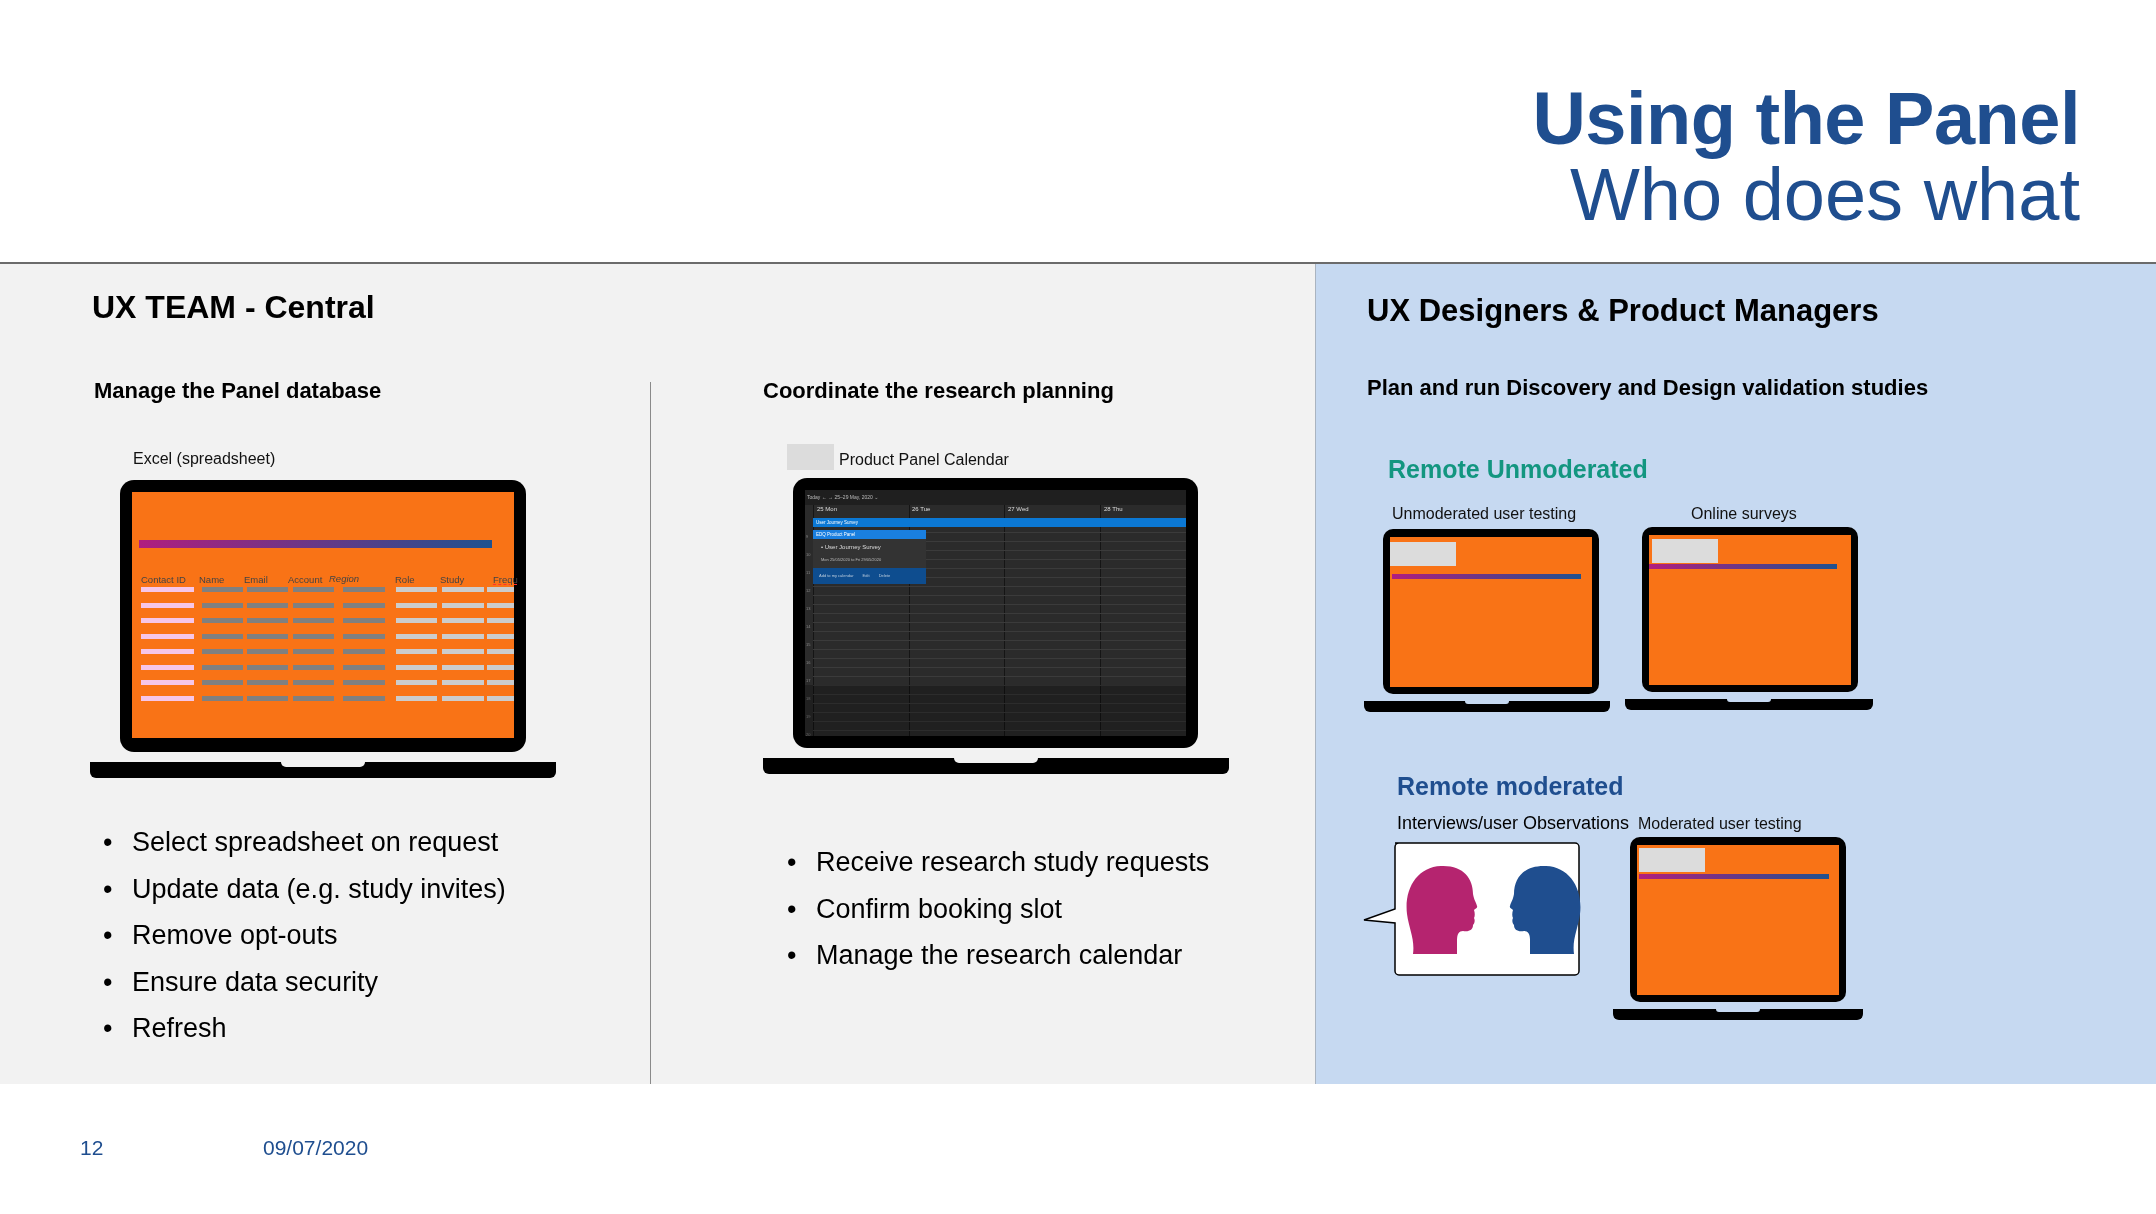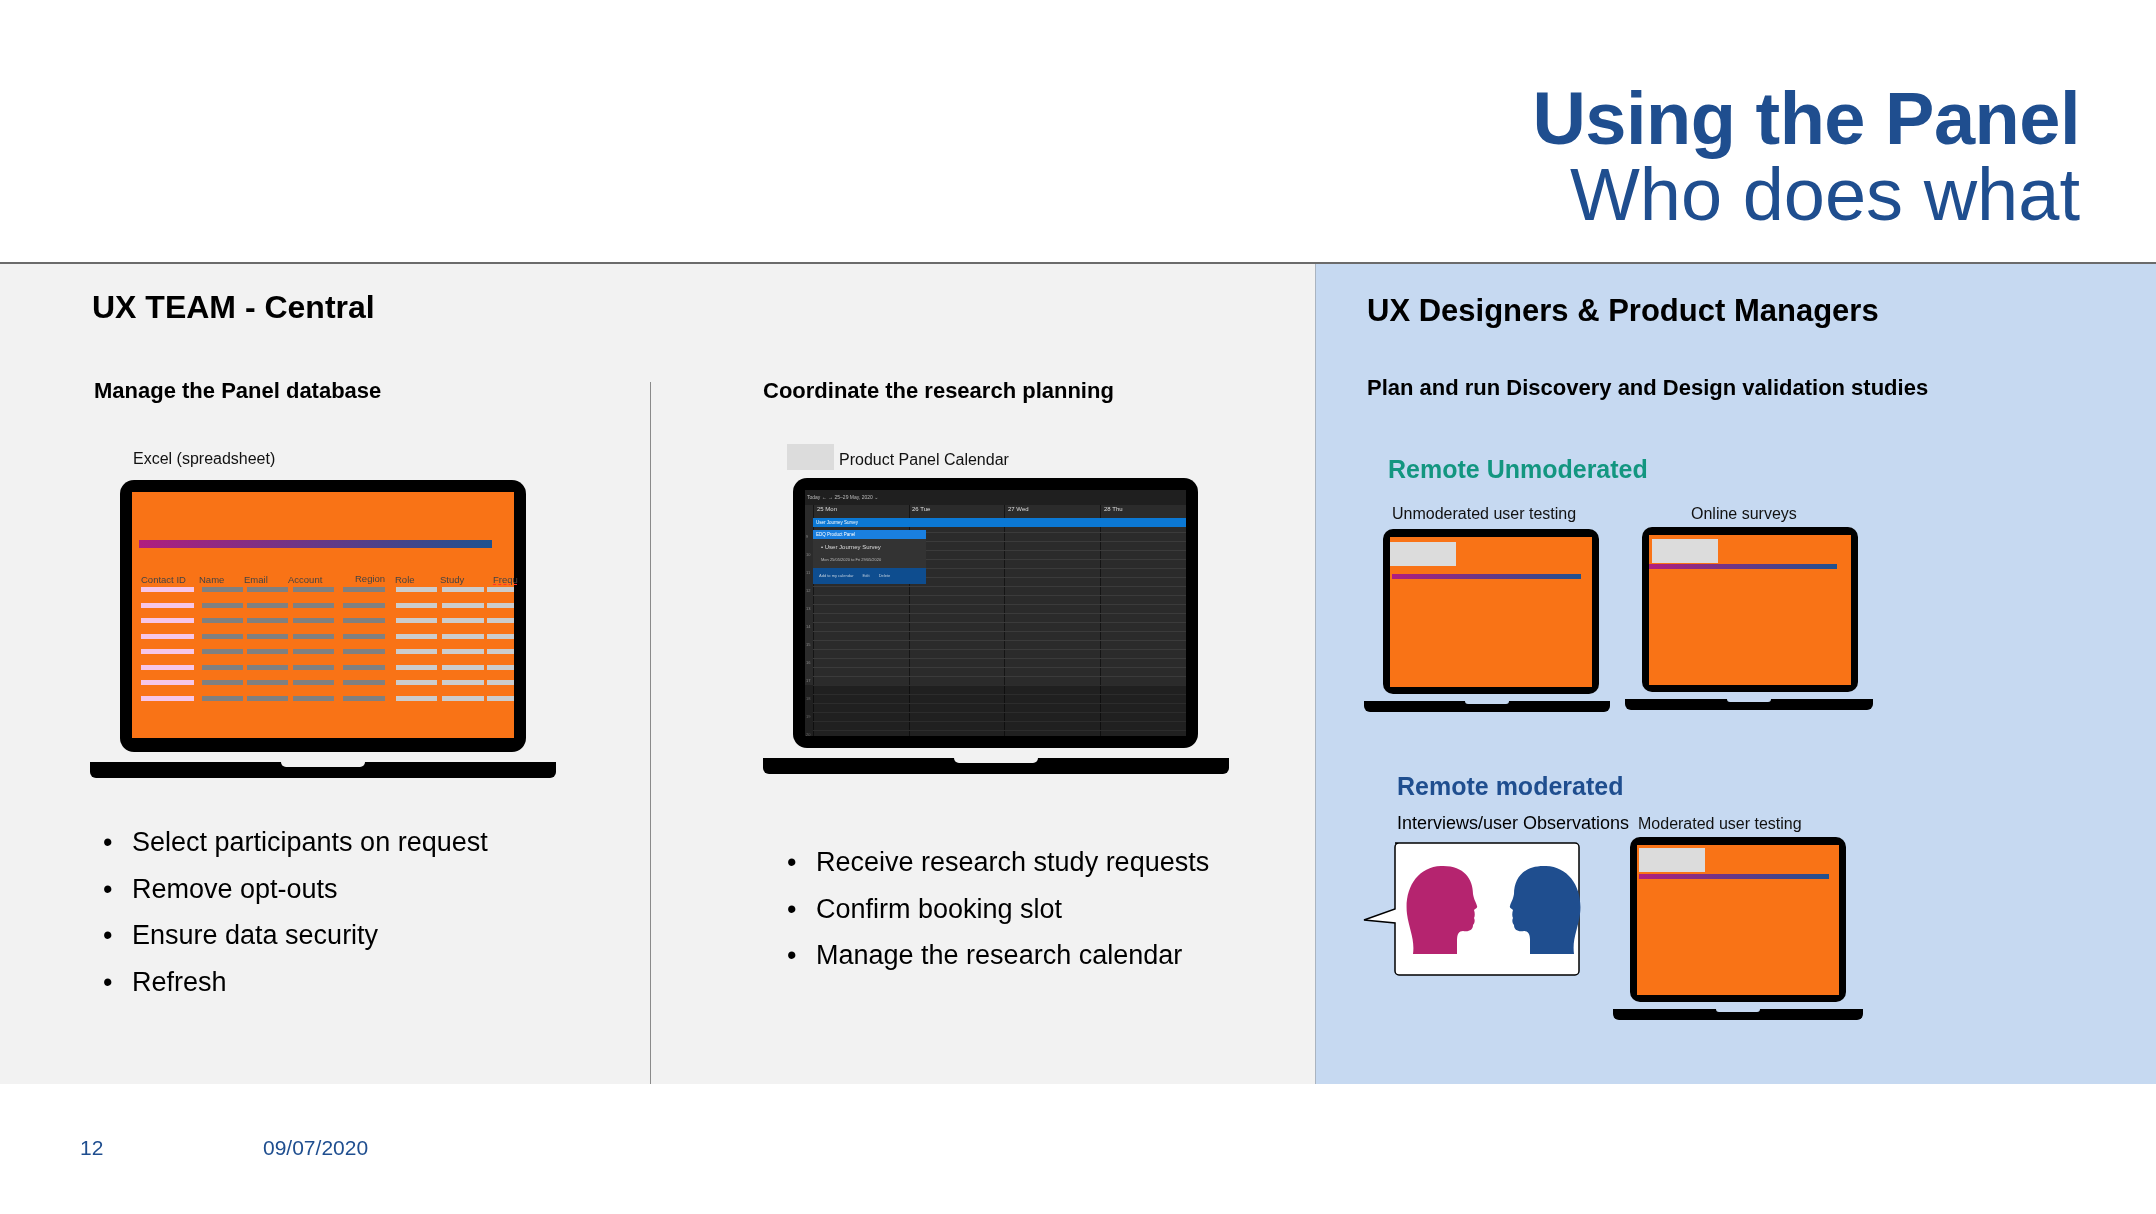--- a/index.html
+++ b/index.html
@@ -57,21 +57,21 @@
 <div class="abs cap" style="left:133px; top:451px;">Excel (spreadsheet)</div>
 
 <div class="abs" style="left:90px; top:480px; width:466px; height:300px;">
   <div class="abs lap-screen" style="left:30px; top:0; width:406px; height:272px;">
     <div class="lap-inner" style="left:12px; top:12px; width:382px; height:246px;">
       <div class="gradbar" style="left:7px; top:48px; width:353px; height:8px;"></div>
       <div class="ss-head" style="left:9px; top:82px;">Contact ID</div>
       <div class="ss-head" style="left:67px; top:82px;">Name</div>
       <div class="ss-head" style="left:112px; top:82px;">Email</div>
       <div class="ss-head" style="left:156px; top:82px;">Account</div>
-      <div class="ss-head" style="left:223px; top:81px;">Region</div>
+      <div class="ss-head" style="left:197px; top:81px;font-style:italic;">Region</div>
       <div class="ss-head" style="left:263px; top:82px;">Role</div>
       <div class="ss-head" style="left:308px; top:82px;">Study</div>
       <div class="ss-head" style="left:353px; top:82px; text-decoration:underline dashed #ff3030;padding-left:8px;">Frequ</div>
       <div id="ss-rows">
           <div class="ss-cell" style="left: 9px; top: 95px; width: 53px; background: rgb(246, 198, 232);"></div>
           <div class="ss-cell" style="left: 70px; top: 95px; width: 41px; background: rgb(128, 128, 128);"></div>
           <div class="ss-cell" style="left: 115px; top: 95px; width: 41px; background: rgb(128, 128, 128);"></div>
           <div class="ss-cell" style="left: 161px; top: 95px; width: 41px; background: rgb(128, 128, 128);"></div>
           <div class="ss-cell" style="left: 211px; top: 95px; width: 42px; background: rgb(128, 128, 128);"></div>
           <div class="ss-cell" style="left: 264px; top: 95px; width: 41px; background: rgb(204, 204, 204);"></div>
@@ -136,21 +136,22 @@
         </div>
     </div>
   </div>
   <div class="abs lap-base" style="left:0; top:282px; width:466px; height:16px;">
     <div class="lap-notch" style="width:84px; height:5px;"></div>
   </div>
 </div>
 
 <div class="abs" style="left:103px; top:819px;">
   <ul class="bullets">
-    <li>Select participants on request</li>
+    <li>Select spreadsheet on request</li>
+    <li>Update data (e.g. study invites)</li>
     <li>Remove opt-outs</li>
     <li>Ensure data security</li>
     <li>Refresh</li>
   </ul>
 </div>
 
 <div class="abs h-sub" style="left:763px; top:380px;">Coordinate the research planning</div>
 <div class="abs placeholder" style="left:787px; top:444px; width:47px; height:26px;"></div>
 <div class="abs cap" style="left:839px; top:452px;">Product Panel Calendar</div>
 

